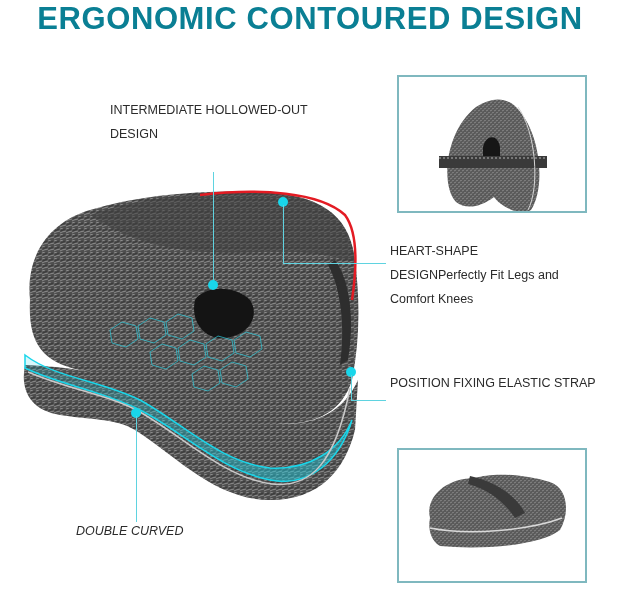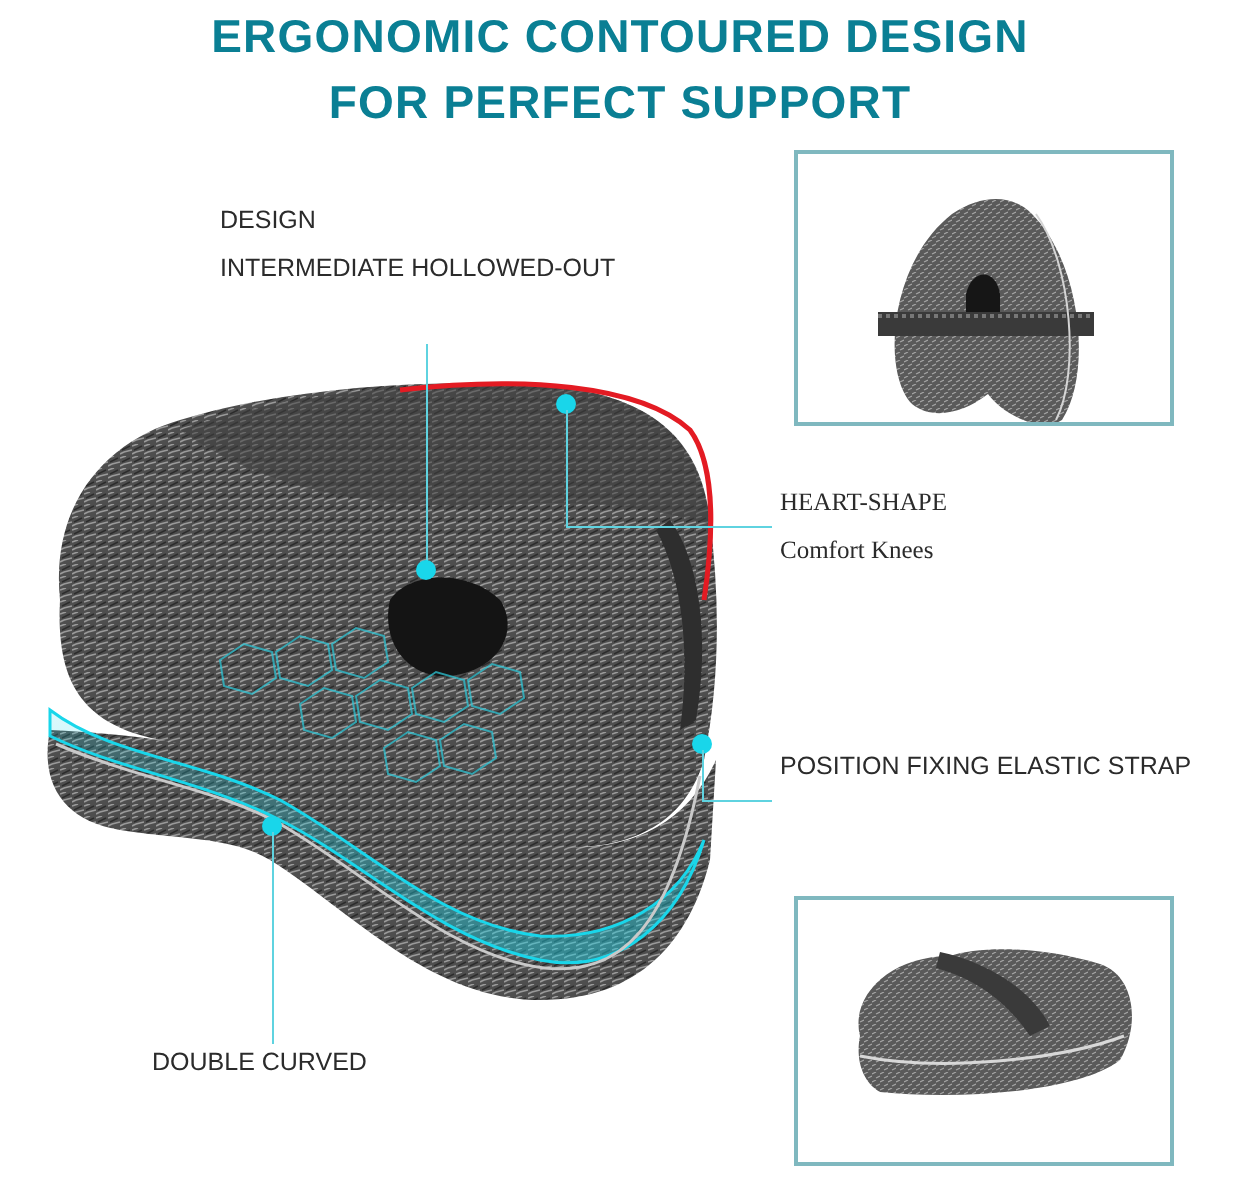--- a/index.html
+++ b/index.html
@@ -2,42 +2,41 @@
 <html><head>
 <meta charset="utf-8">
 <style>
   * { margin: 0; padding: 0; box-sizing: border-box; }
   html, body { width: 620px; height: 594px; background: #ffffff; overflow: hidden; }
   body { position: relative; font-family: "Liberation Sans", sans-serif; }
 
   .title {
     position: absolute; left: 0; top: 2px; width: 620px;
     text-align: center; color: #0a7f94; font-weight: bold;
-    font-size: 23px; line-height: 33px; letter-spacing: 0.6px;
+    font-size: 31px; line-height: 33px; letter-spacing: 0.6px;
   }
   .label {
     position: absolute; color: #2b2b2b; font-size: 12.5px; line-height: 24px;
     white-space: nowrap;
   }
   .thumb-box {
     position: absolute; border: 2px solid #7fb8bf; background: #fff;
   }
   svg { position: absolute; left: 0; top: 0; }
   .line { position: absolute; background: #5fd3e0; }
   .dot {
     position: absolute; width: 10px; height: 10px; border-radius: 50%;
     background: #19d6ea;
   }
 </style>
 </head>
 <body>
 
 <div class="title">
   <div>ERGONOMIC CONTOURED DESIGN</div>
-  <div>FOR PERFECT SUPPORT</div>
 </div>
 
 <svg width="620" height="594" viewBox="0 0 620 594">
   <defs>
     <pattern id="knit" width="6" height="6" patternUnits="userSpaceOnUse">
       <rect width="6" height="6" fill="#4e4e4e"></rect>
       <path d="M0 1 L3 0 M2 4 L6 3 M0 5 L2 4" stroke="#9a9a9a" stroke-width="0.8"></path>
       <path d="M3 2 L5 1 M1 3 L3 2" stroke="#2c2c2c" stroke-width="0.7"></path>
     </pattern>
     <pattern id="knit-small" width="4" height="4" patternUnits="userSpaceOnUse">
@@ -104,28 +103,29 @@
 <div class="line" style="left:283px; top:263px; width:103px; height:1px;"></div>
 
 <div class="dot" style="left:346px; top:367px;"></div>
 <div class="line" style="left:351px; top:375px; width:1px; height:25px;"></div>
 <div class="line" style="left:351px; top:400px; width:35px; height:1px;"></div>
 
 <div class="dot" style="left:131px; top:408px;"></div>
 <div class="line" style="left:136px; top:416px; width:1px; height:106px;"></div>
 
 <div class="label" style="left:110px; top:98px;">
+  <div>INTERMEDIATE HOLLOWED-OUT</div>
   <div>DESIGN</div>
-  <div>INTERMEDIATE HOLLOWED-OUT</div>
 </div>
 
-<div class="label" style="left:390px; top:239px;font-family:Liberation Serif, serif;">
+<div class="label" style="left:390px; top:239px;">
   <div>HEART-SHAPE</div>
+  <div>DESIGNPerfectly Fit Legs and</div>
   <div>Comfort Knees</div>
 </div>
 
 <div class="label" style="left:390px; top:371px;">
   <div>POSITION FIXING ELASTIC STRAP</div>
 </div>
 
-<div class="label" style="left:76px; top:519px;">
+<div class="label" style="left:76px; top:519px;font-style:italic;">
   <div>DOUBLE CURVED</div>
 </div>
 
 </body></html>

